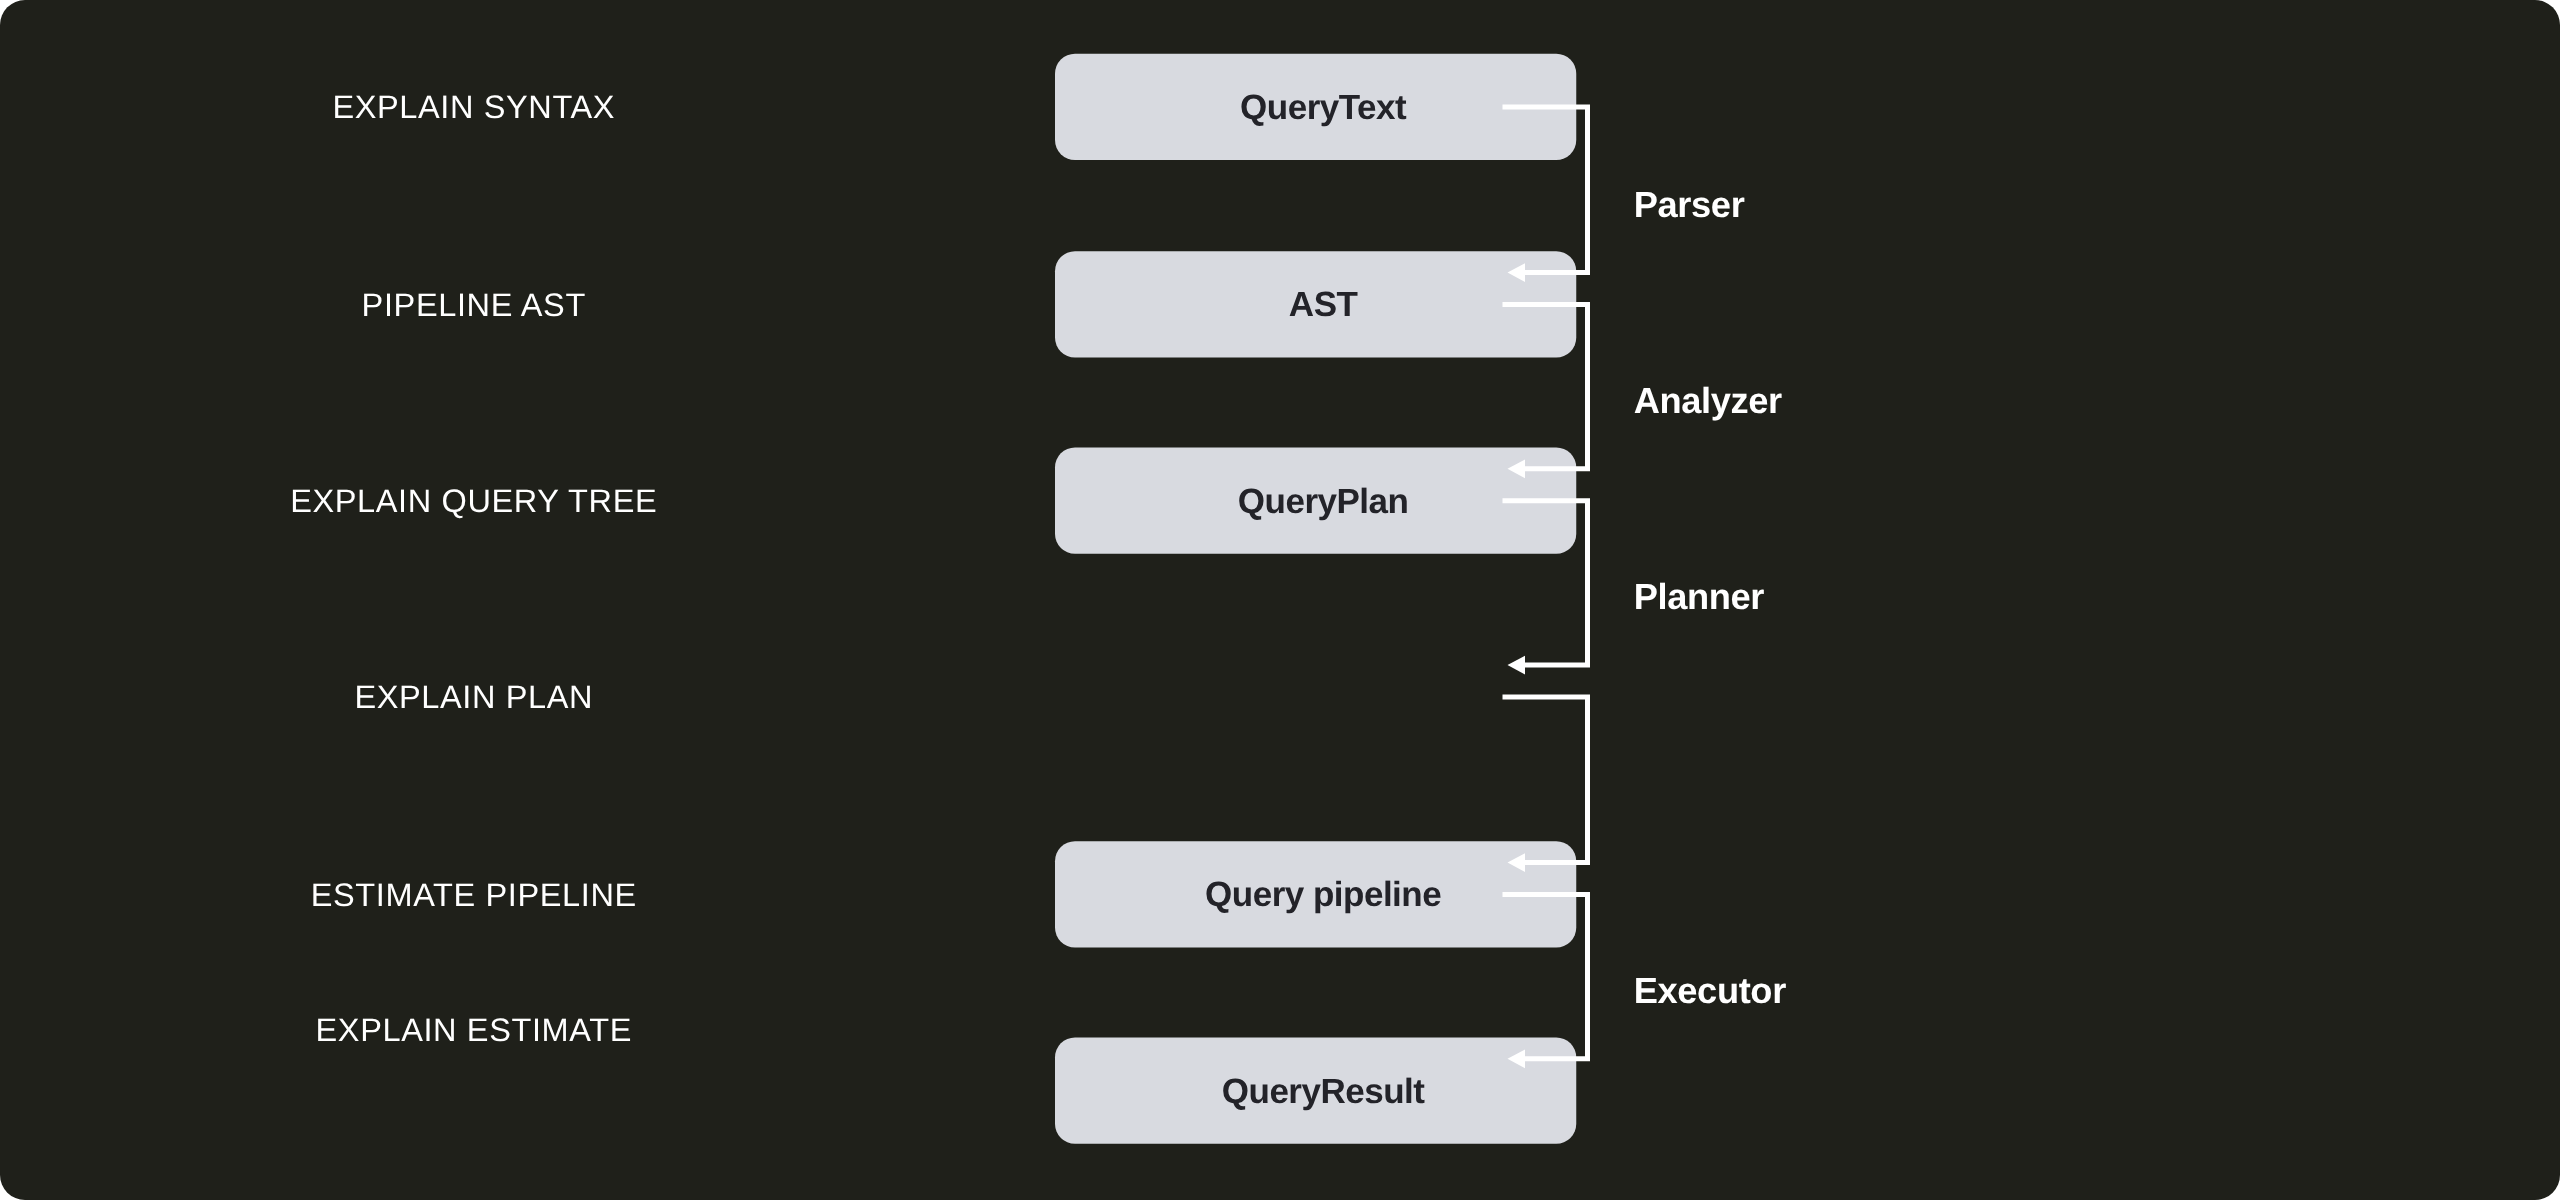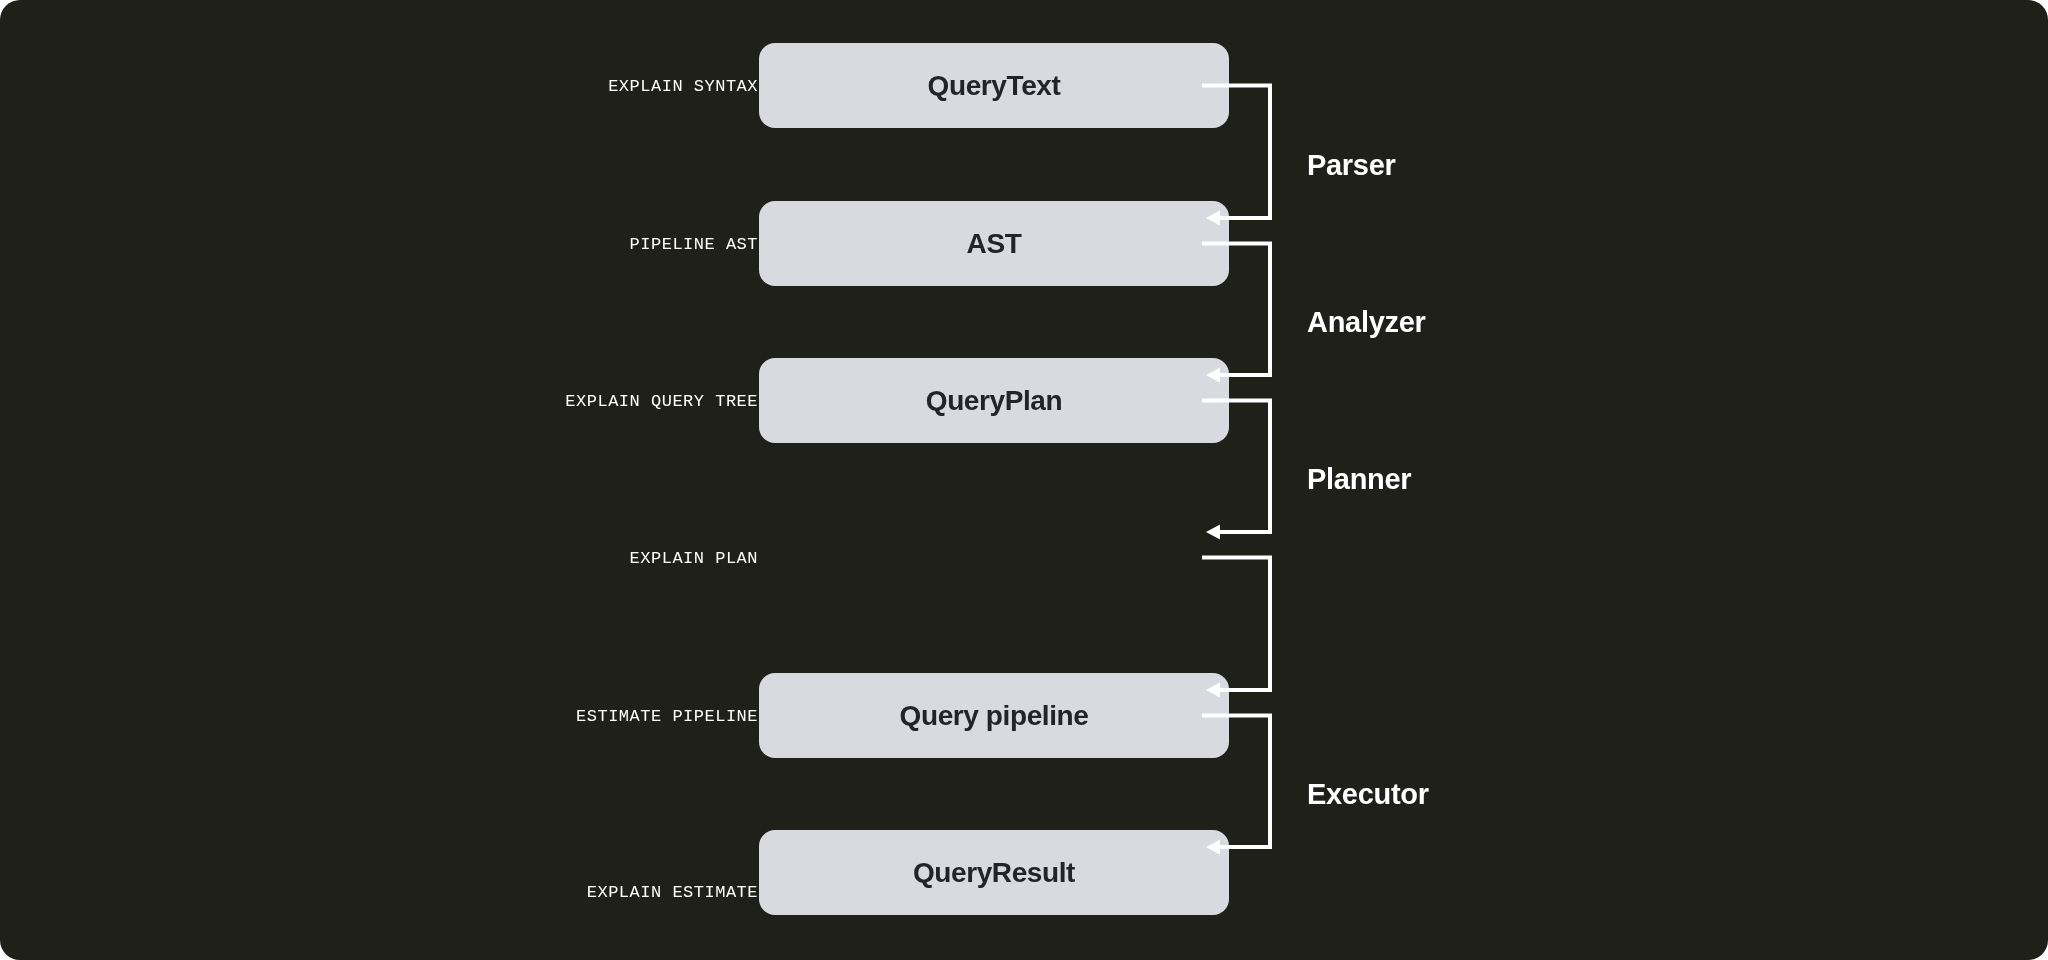--- a/index.html
+++ b/index.html
@@ -13,44 +13,45 @@
     width: 2048px;
     height: 960px;
     background: var(--background, #1f201a);
     border-radius: 20px;
     overflow: hidden;
   }
   .cmd-label {
     position: absolute;
     left: 0;
     width: 758px;
-    text-align: right;
+    text-align: center;
     transform: translateY(-50%);
     color: var(--text, #ffffff);
-    font-family: Liberation Mono, monospace;
-    font-size: 17px;
+    font-family: Liberation Sans, sans-serif;
+    font-size: 26px;
     font-weight: 500;
     letter-spacing: 0.5px;
     white-space: nowrap;
   }
   .stage-box {
     position: absolute;
-    left: 759px;
-    width: 470px;
+    left: 844px;
+    width: 405px;
     height: 85px;
     background: var(--box-fill, #d8dae0);
     border-radius: 16px;
     display: flex;
     align-items: center;
     justify-content: center;
     color: var(--box-text, #232329);
     font-size: 28px;
     font-weight: 700;
     letter-spacing: -0.4px;
     white-space: nowrap;
+    padding-left: 12px;
   }
   .transition-label {
     position: absolute;
     left: 1307px;
     transform: translateY(-50%);
     color: var(--text, #ffffff);
     font-size: 29px;
     font-weight: 700;
     letter-spacing: -0.3px;
     white-space: nowrap;
@@ -77,21 +78,21 @@
 </head>
 <body>
 
 <div class="canvas">
 
   <div class="cmd-label" style="top:85.5px">EXPLAIN SYNTAX</div>
   <div class="cmd-label" style="top:243.5px">PIPELINE AST</div>
   <div class="cmd-label" style="top:400.5px">EXPLAIN QUERY TREE</div>
   <div class="cmd-label" style="top:557.5px">EXPLAIN PLAN</div>
   <div class="cmd-label" style="top:715.5px">ESTIMATE PIPELINE</div>
-  <div class="cmd-label" style="top:892px">EXPLAIN ESTIMATE</div>
+  <div class="cmd-label" style="top:824px">EXPLAIN ESTIMATE</div>
 
   <div class="stage-box" style="top:43px">QueryText</div>
   <div class="stage-box" style="top:201px">AST</div>
   <div class="stage-box" style="top:358px">QueryPlan</div>
   <div class="stage-box" style="top:673px">Query pipeline</div>
   <div class="stage-box" style="top:830px">QueryResult</div>
 
   <svg class="connector-overlay" viewBox="0 0 2048 960">
     <g>
       <path d="M 1202 85.5 L 1270 85.5 L 1270 218 L 1218 218"></path>

